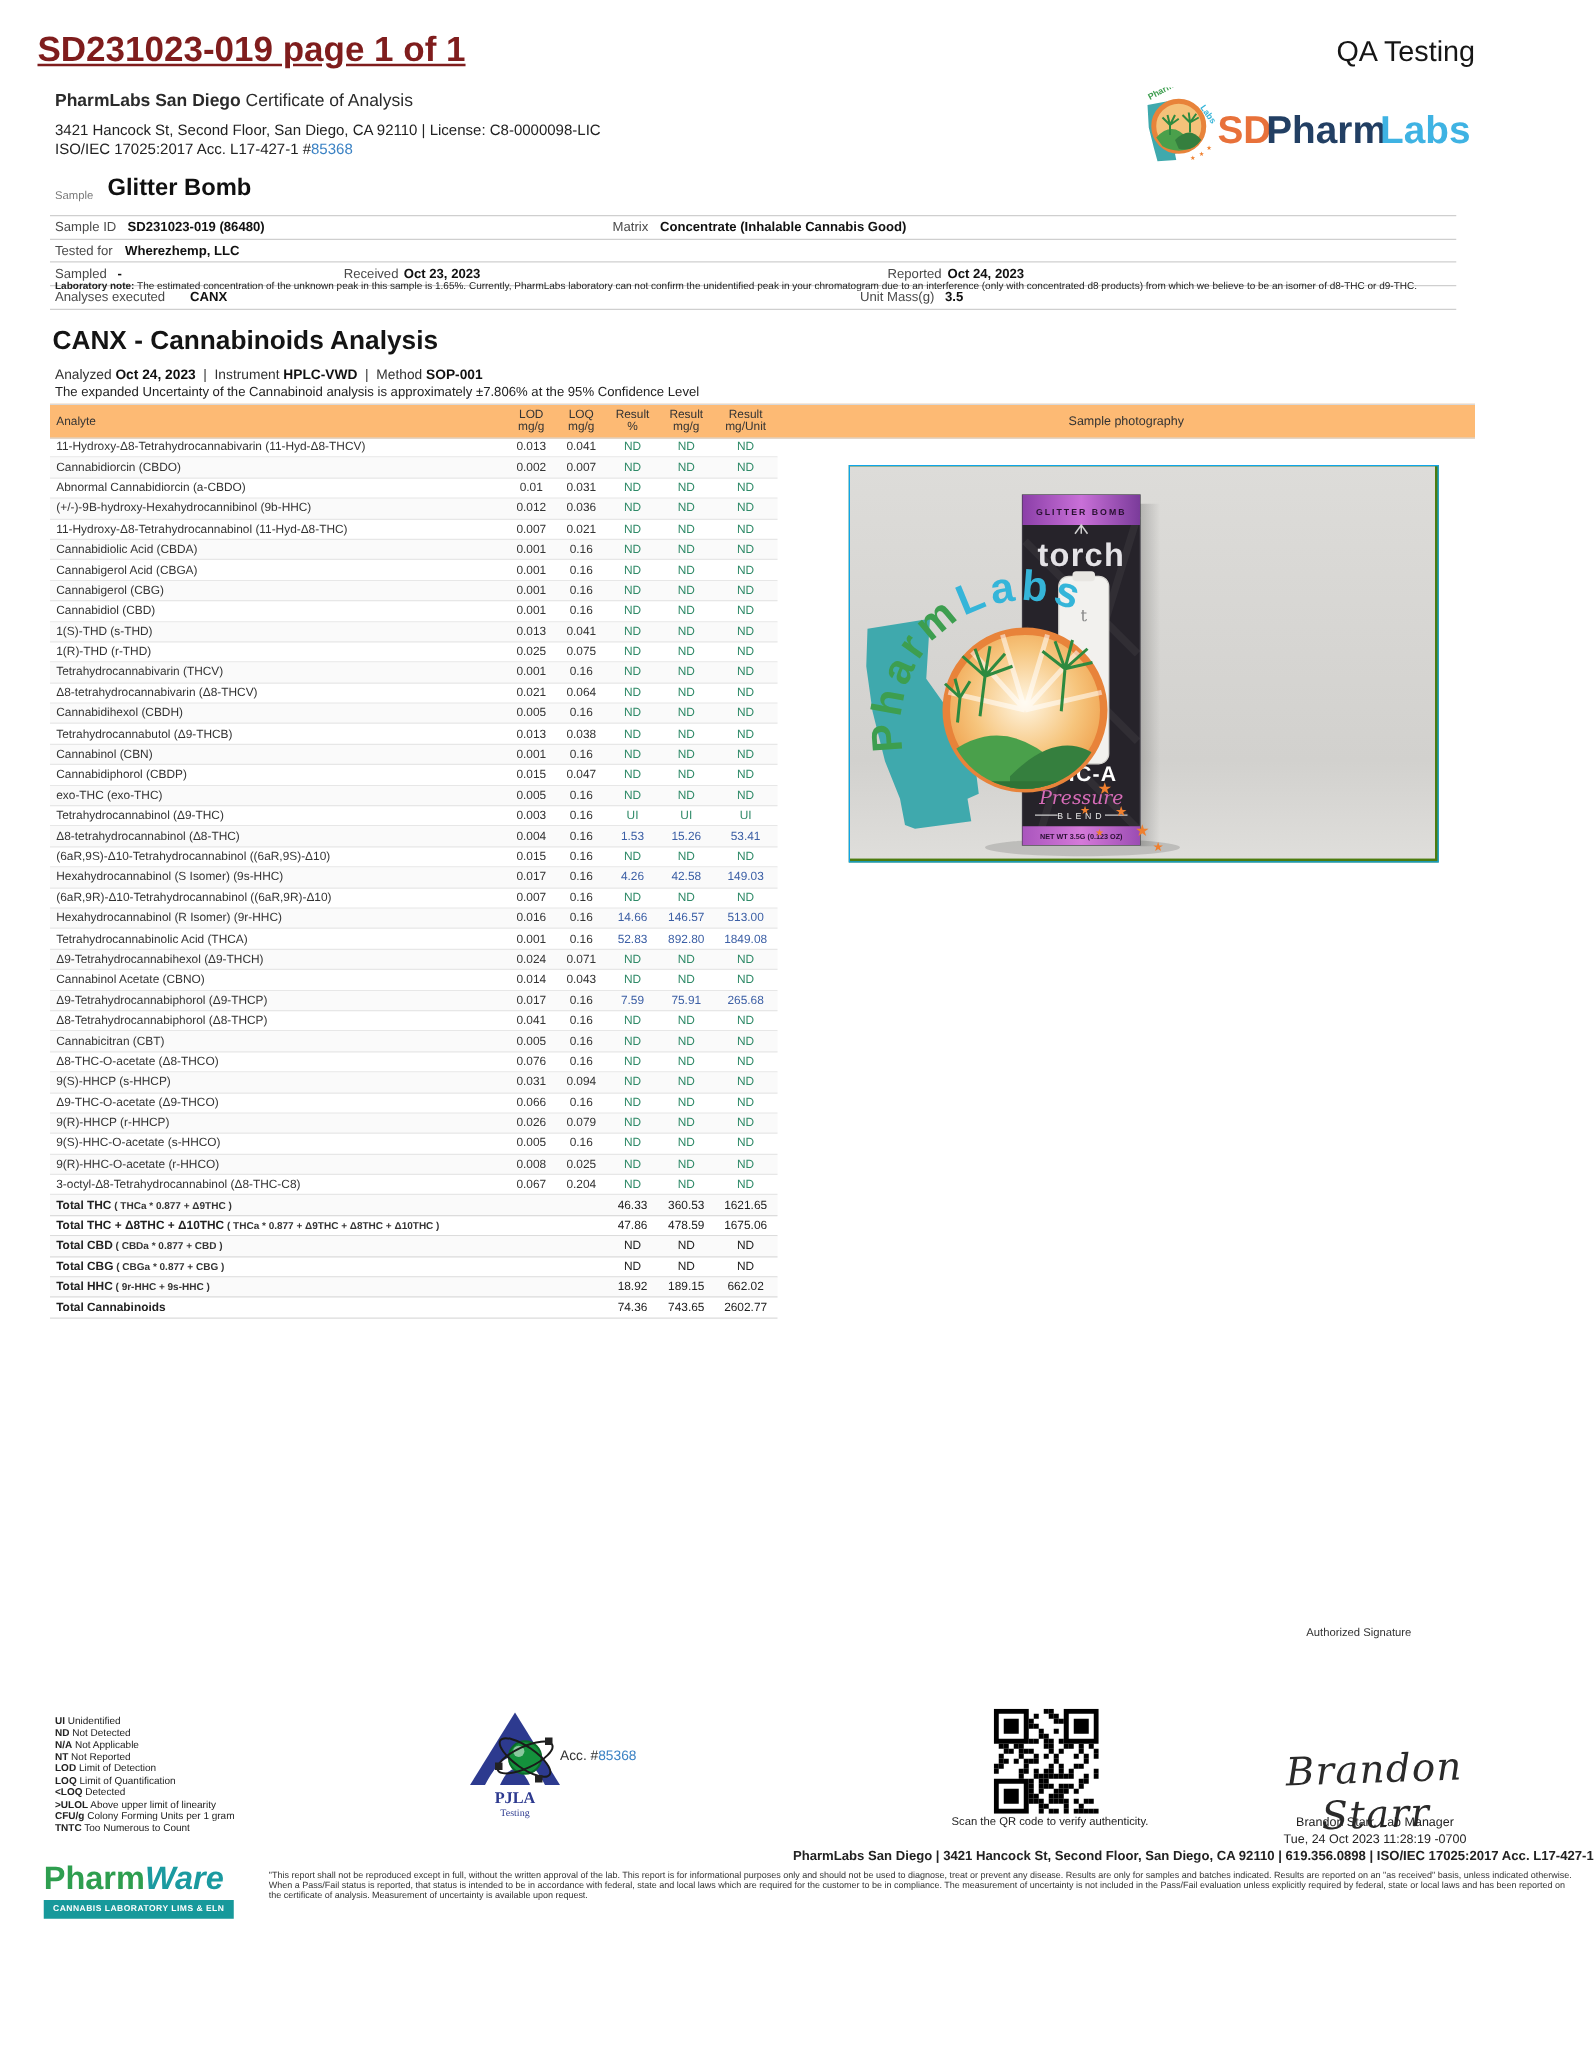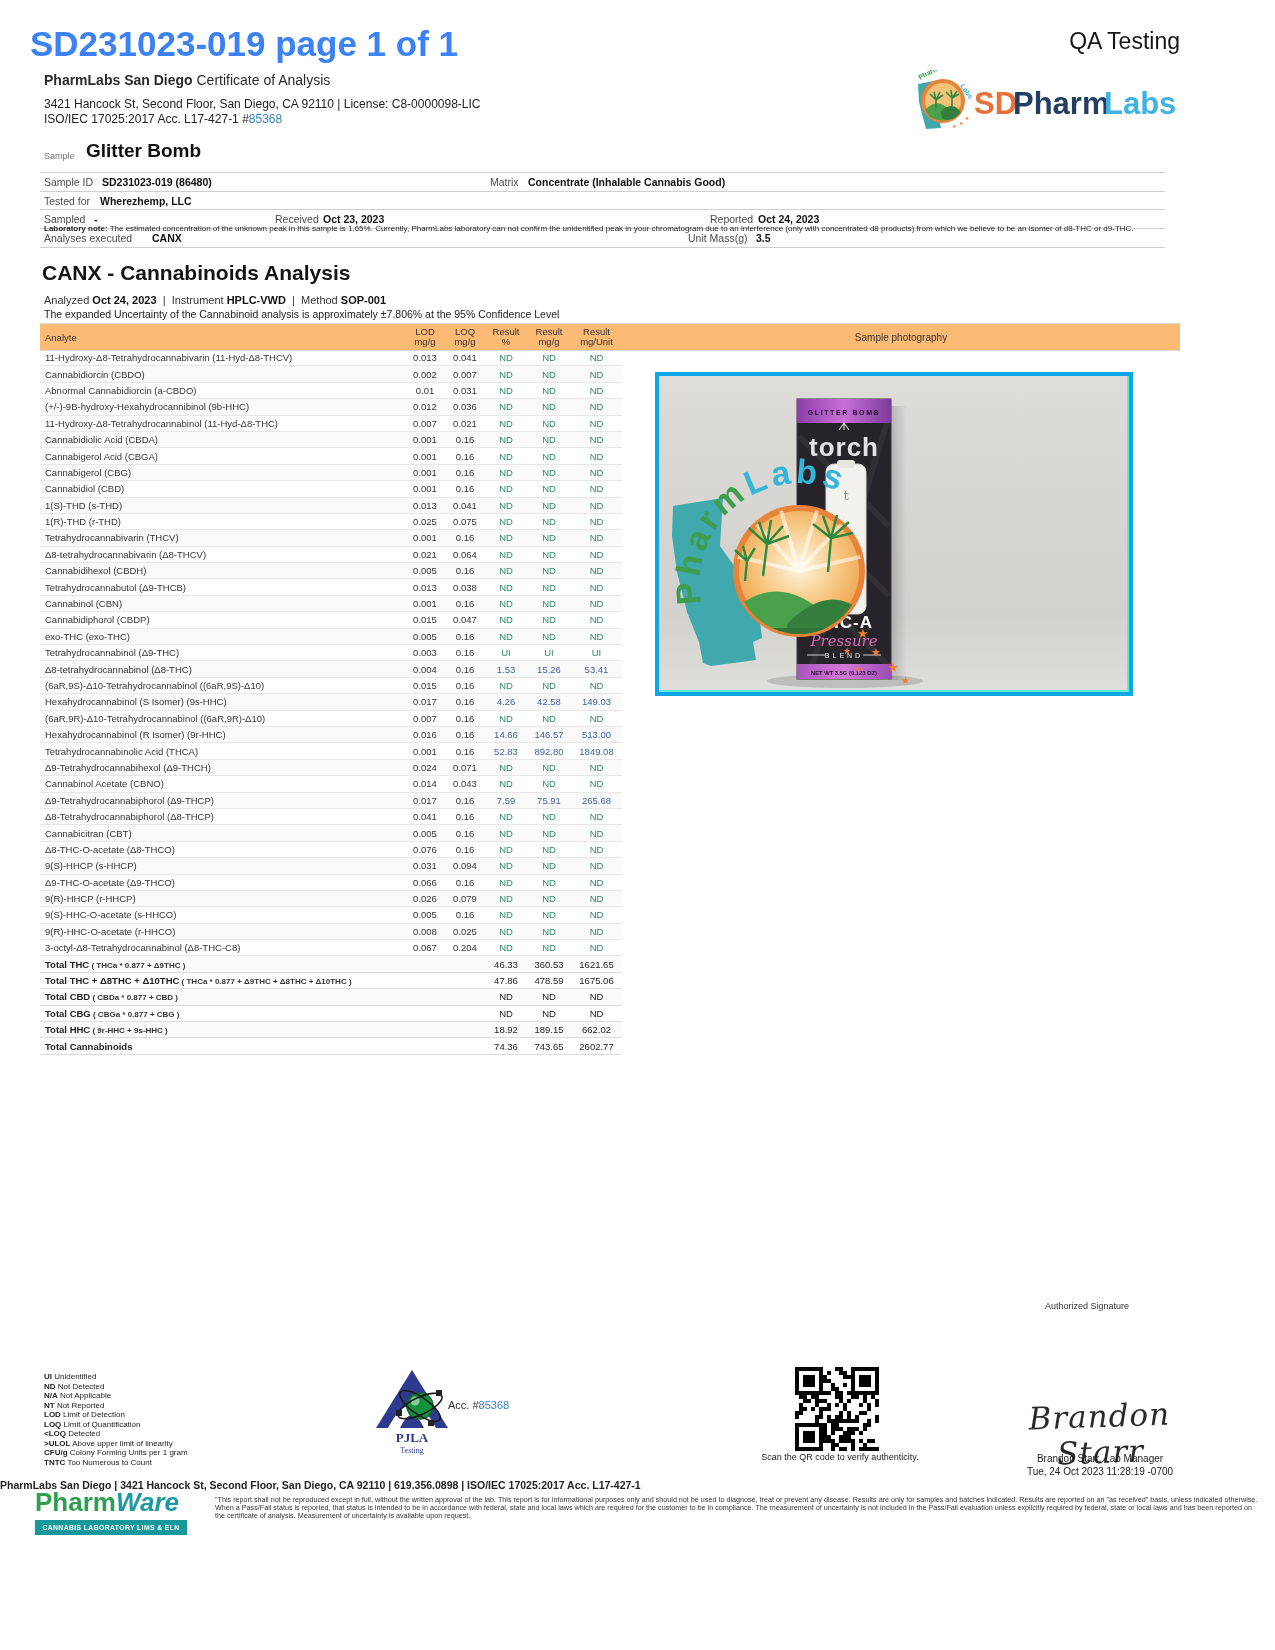--- a/index.html
+++ b/index.html
@@ -1,19 +1,19 @@
 <!DOCTYPE html>
 <html><head>
 <meta charset="utf-8">
 <style>
   html,body{margin:0;padding:0;background:#fff;}
   body{width:1275px;height:1650px;overflow:hidden;font-family:"Liberation Sans",sans-serif;color:#1a1a1a;position:relative;}
   .abs{position:absolute;}
   
-  .doc-id{left:30px;top:24px;font-size:35px;font-weight:600;color:#3b82f6;}
+  .doc-id{left:30px;top:24px;font-size:28px;font-weight:600;color:#7f1d1d;text-decoration:underline;}
   .qa-label{right:95px;top:28px;font-size:23px;font-weight:500;color:#161616;}
   .lab-line{left:44px;top:72px;font-size:14px;color:#2b2b2b;}
   .lab-line b{font-weight:700;}
   .addr{left:44px;top:97px;font-size:12px;color:#222;line-height:15px;}
   .blue{color:#3b82c4;}
   .sd-logo{left:912px;top:70px;}
   
   .sample-label{left:44px;top:151px;font-size:9px;color:#777;}
   .sample-name{left:86px;top:140px;font-size:19px;font-weight:700;color:#101010;}
   .info-table{left:40px;top:172px;width:1125px;font-size:10.5px;}
@@ -39,33 +39,33 @@
   .trow .an{padding-left:5px;color:#333;white-space:nowrap;overflow:hidden;}
   .trow .nm{text-align:center;color:#333;}
   .trow .res{text-align:center;}
   .res.flag{color:#2f8a68;}
   .res.num{color:#3c5fa5;}
   .trow.total{border-bottom:1px solid #dcdcdc;}
   .trow.total .an b{font-weight:700;color:#222;font-size:9.5px;}
   .trow.total .an .frm{font-size:8px;font-weight:600;color:#333;letter-spacing:0;}
   .trow.total .res{color:#222;}
   
-  .photo-box{left:655px;top:372px;width:470px;height:316px;border:4px solid #0ea5e9;background:#5eead4;}
+  .photo-box{left:679px;top:372px;width:470px;height:316px;border:1px solid #0ea5e9;background:#4d7c0f;}
   
   .legend{left:44px;top:1372px;font-size:8px;line-height:9.5px;color:#222;}
   .legend b{font-weight:700;}
   .pjla{left:368px;top:1366px;}
   .acc-line{left:448px;top:1399px;font-size:11px;color:#333;}
   .qr{left:795px;top:1367px;}
   .qr-caption{left:700px;top:1452px;width:280px;text-align:center;font-size:9px;color:#222;}
   .auth-label{left:1045px;top:1301px;font-size:9px;color:#333;}
   .signature{left:985px;top:1398px;width:230px;text-align:center;font-size:31px;font-family:"DejaVu Serif",serif;font-style:italic;color:#2a2a2a;transform:rotate(-2deg);letter-spacing:1px;}
   .sig-name{left:985px;top:1453px;width:230px;text-align:center;font-size:10px;color:#222;}
   .sig-date{left:985px;top:1466px;width:230px;text-align:center;font-size:10px;color:#222;}
-  .footer-line{left:0;top:1479px;width:1275px;text-align:left;font-size:10.5px;font-weight:700;color:#222;}
+  .footer-line{left:0;top:1479px;width:1275px;text-align:right;font-size:10.5px;font-weight:700;color:#222;}
   .disclaimer{left:215px;top:1496px;width:1045px;font-size:7.2px;line-height:8.2px;color:#333;}
   .pharmware{left:35px;top:1487px;}
   .pw-text{font-size:26px;font-weight:700;}
   .pw-pharm{color:#2e9e4f;}
   .pw-ware{color:#1b9aa0;font-style:italic;}
   .pw-banner{margin-top:2px;width:152px;height:15px;background:#17999b;color:#fff;font-size:6.8px;font-weight:700;letter-spacing:.4px;text-align:center;line-height:15px;}
 </style>
 </head>
 <body>
 

